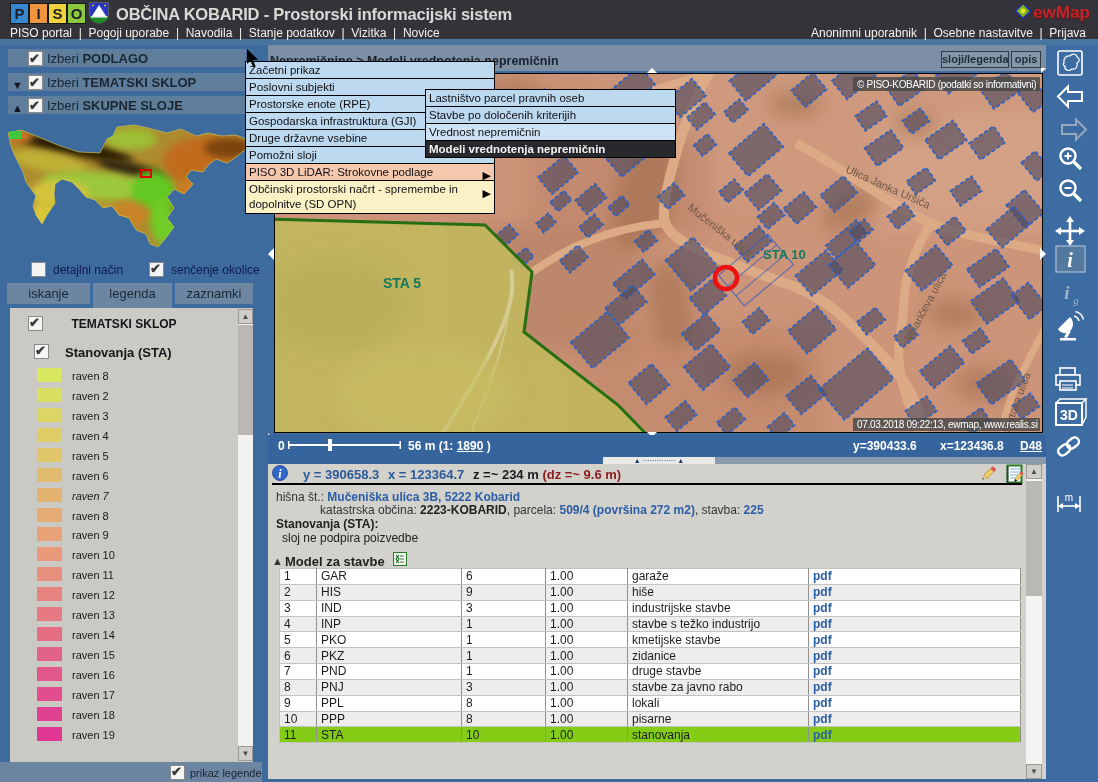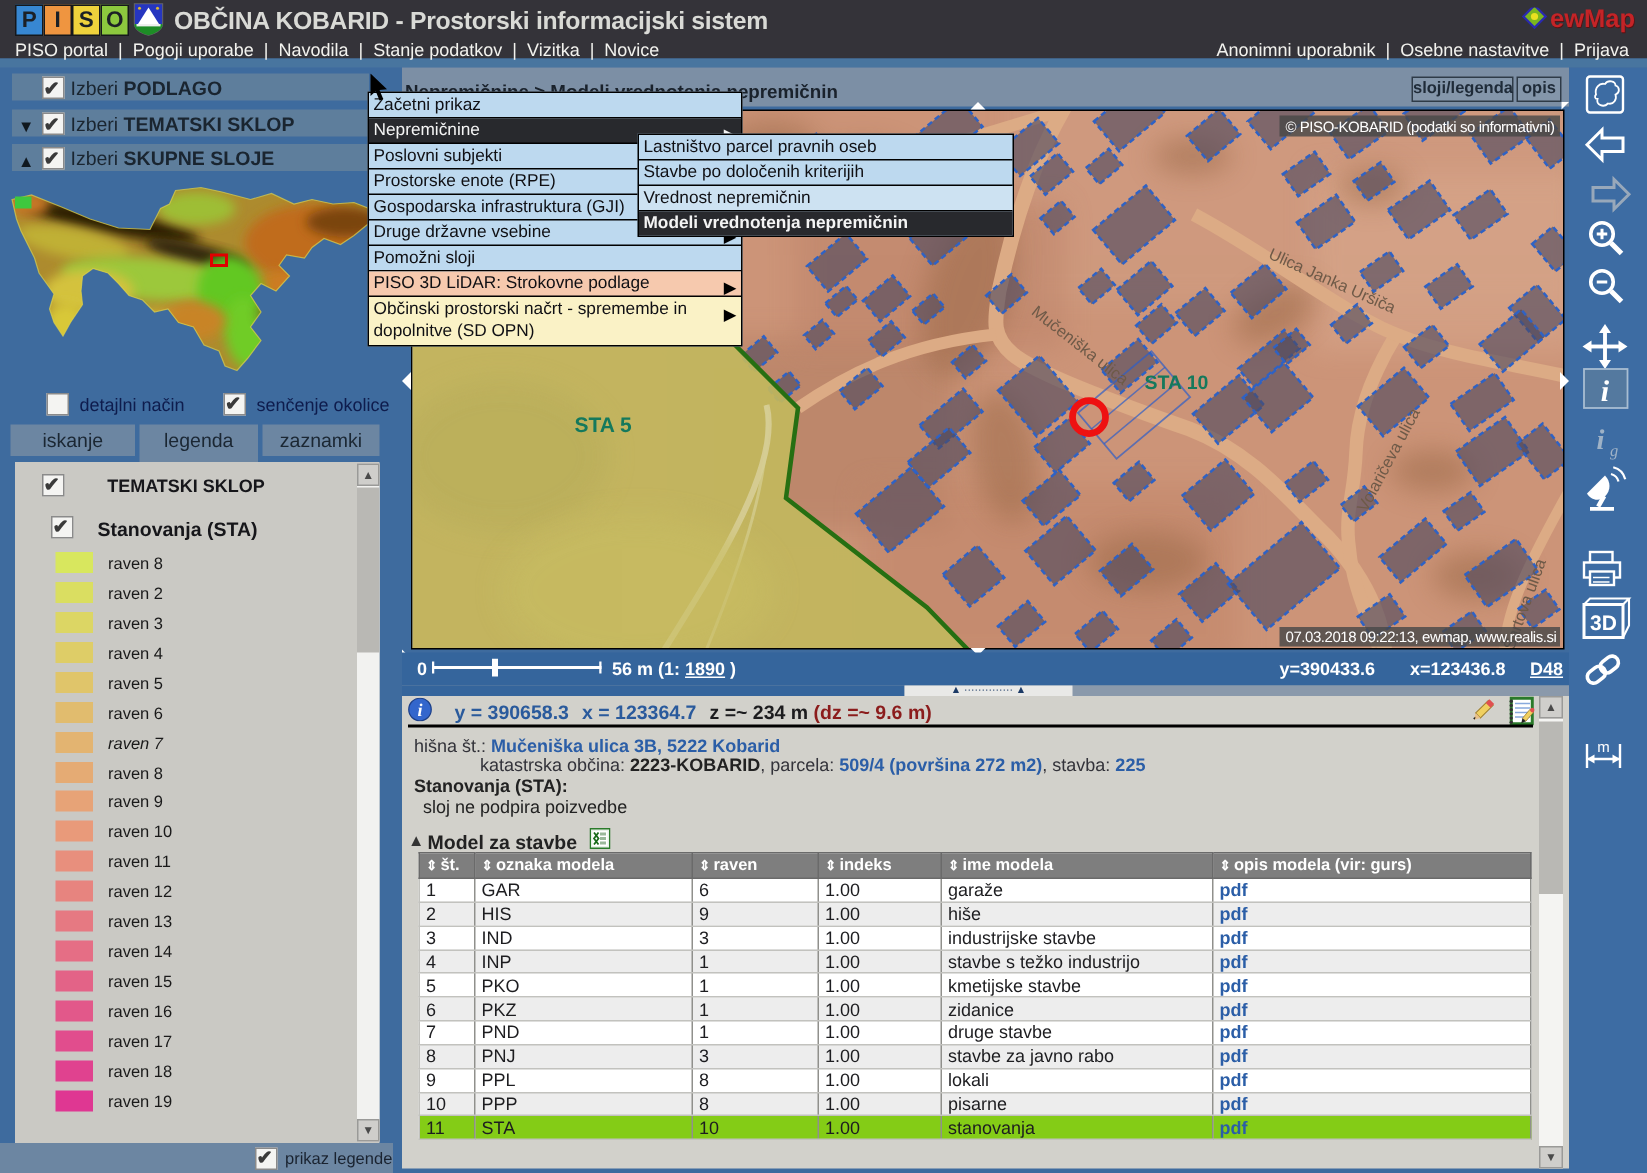--- a/index.html
+++ b/index.html
@@ -591,28 +591,20 @@
 <table id="mtable">
 <colgroup>
         <col style="width:37px">
         <col style="width:145px">
         <col style="width:84px">
         <col style="width:82px">
         <col style="width:181px">
         <col style="width:212px">
       </colgroup>
 <tbody>
-        <tr class="hd">
-          <td><span class="sorticon">⇕</span> št.</td>
-          <td><span class="sorticon">⇕</span> oznaka modela</td>
-          <td><span class="sorticon">⇕</span> raven</td>
-          <td><span class="sorticon">⇕</span> indeks</td>
-          <td><span class="sorticon">⇕</span> ime modela</td>
-          <td><span class="sorticon">⇕</span> opis modela (vir: gurs)</td>
-        </tr>
 <tr style="background:#ffffff">
           <td>1</td>
           <td>GAR</td>
           <td>6</td>
           <td>1.00</td>
           <td>garaže</td>
           <td class="pdf">pdf</td>
         </tr>
 <tr style="background:#ededed">
           <td>2</td>
@@ -762,21 +754,20 @@
  </g>
  <g fill="#fff">
         <path d="M 12 461 L 17 458 L 17 464 Z"></path>
         <path d="M 34 461 L 29 458 L 29 464 Z"></path>
       </g>
  <text x="23" y="456" text-anchor="middle" style="font:10px 'Liberation Sans',sans-serif;fill:#fff">m</text>
 </svg></div>
 
 <div class="abs" id="menu1">
   <div class="mi">Začetni prikaz</div>
-  <div class="mi dark">Nepremičnine<span class="sub">▶</span></div>
   <div class="mi">Poslovni subjekti</div>
   <div class="mi">Prostorske enote (RPE)</div>
   <div class="mi">Gospodarska infrastruktura (GJI)</div>
   <div class="mi">Druge državne vsebine<span class="sub" style="color:#000;">▶</span></div>
   <div class="mi">Pomožni sloji</div>
   <div class="mi pink">PISO 3D LiDAR: Strokovne podlage<span class="sub" style="color:#000;">▶</span></div>
   <div class="mi yell" style="height:31px;line-height:15px;border-bottom:none;padding-top:1px;">Občinski prostorski načrt - spremembe in dopolnitve (SD OPN)<span class="sub" style="color:#000;top:5px;">▶</span></div>
 </div>
 <div class="abs" id="menu2">
   <div class="mi2">Lastništvo parcel pravnih oseb</div>

